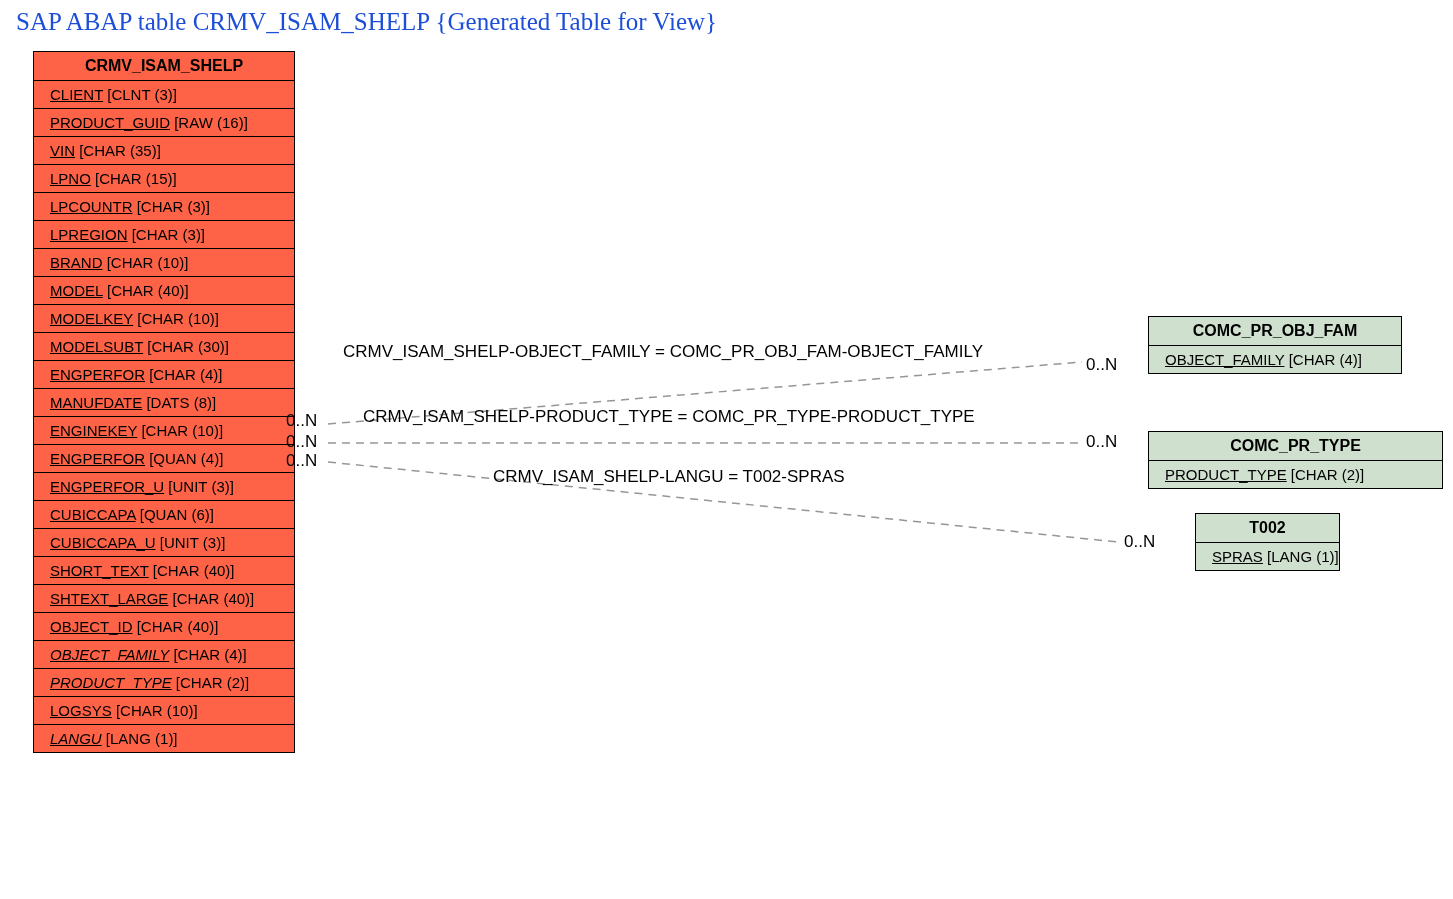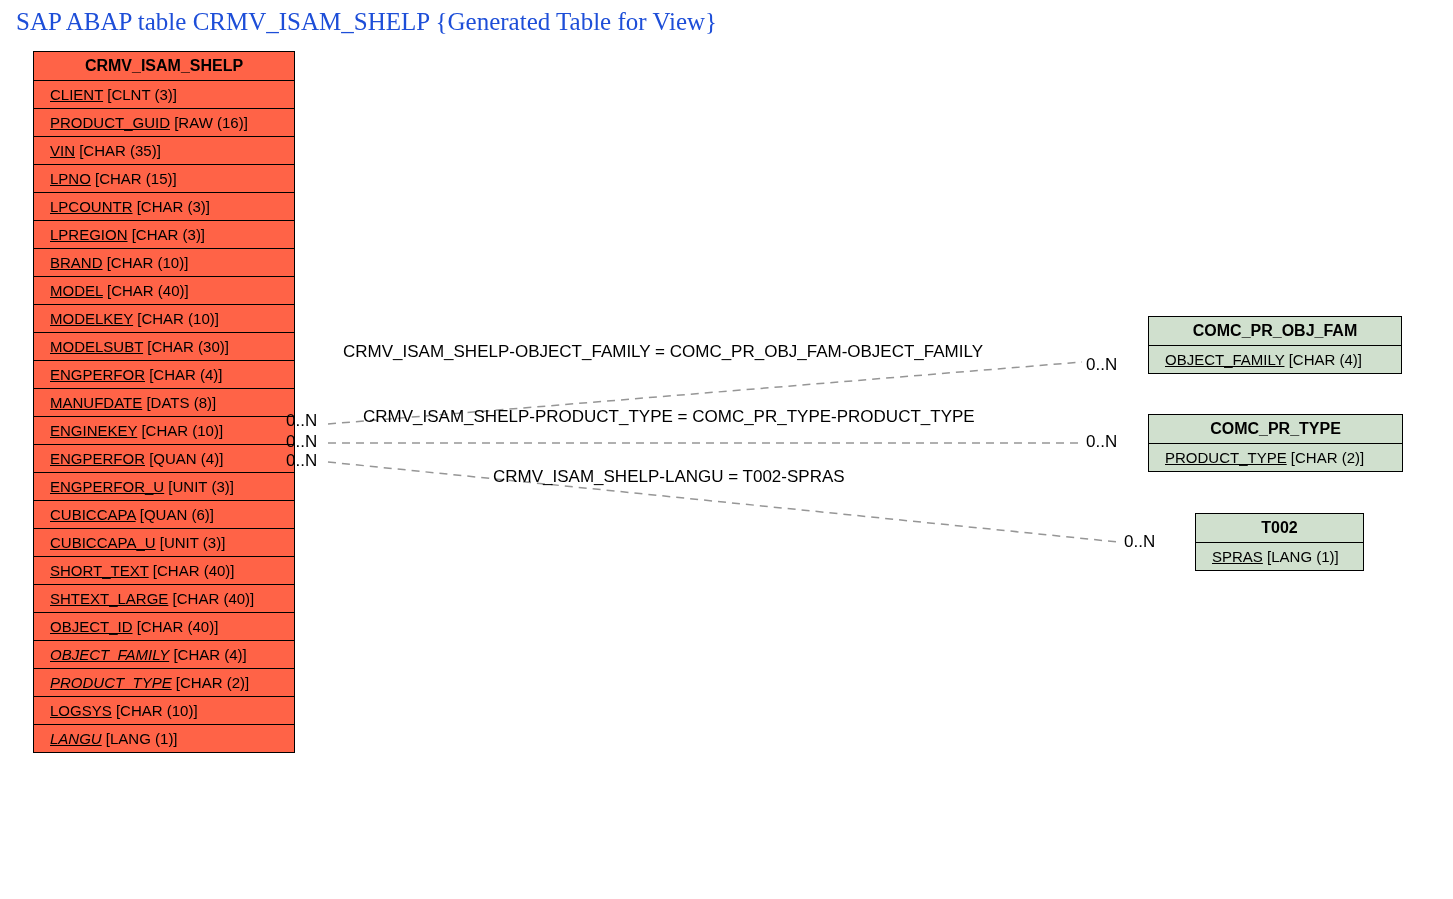--- a/index.html
+++ b/index.html
@@ -51,22 +51,22 @@
   .main-entity {
     left: 16px;
     top: 51px;
     width: 262px;
     background: #ff6347;
   }
   .rel-entity {
     background: #d0e0ce;
   }
   #ent1 { left: 1131px; top: 316px; width: 254px; }
-  #ent2 { left: 1131px; top: 414px; width: 255px; }
-  #ent3 { left: 1178px; top: 513px; width: 169px; }
+  #ent2 { left: 1131px; top: 431px; width: 295px; }
+  #ent3 { left: 1178px; top: 513px; width: 145px; }
 
   .cardinality {
     position: absolute;
     font-size: 17px;
     color: #000;
   }
   .rel-label {
     position: absolute;
     font-size: 17px;
     color: #000;

